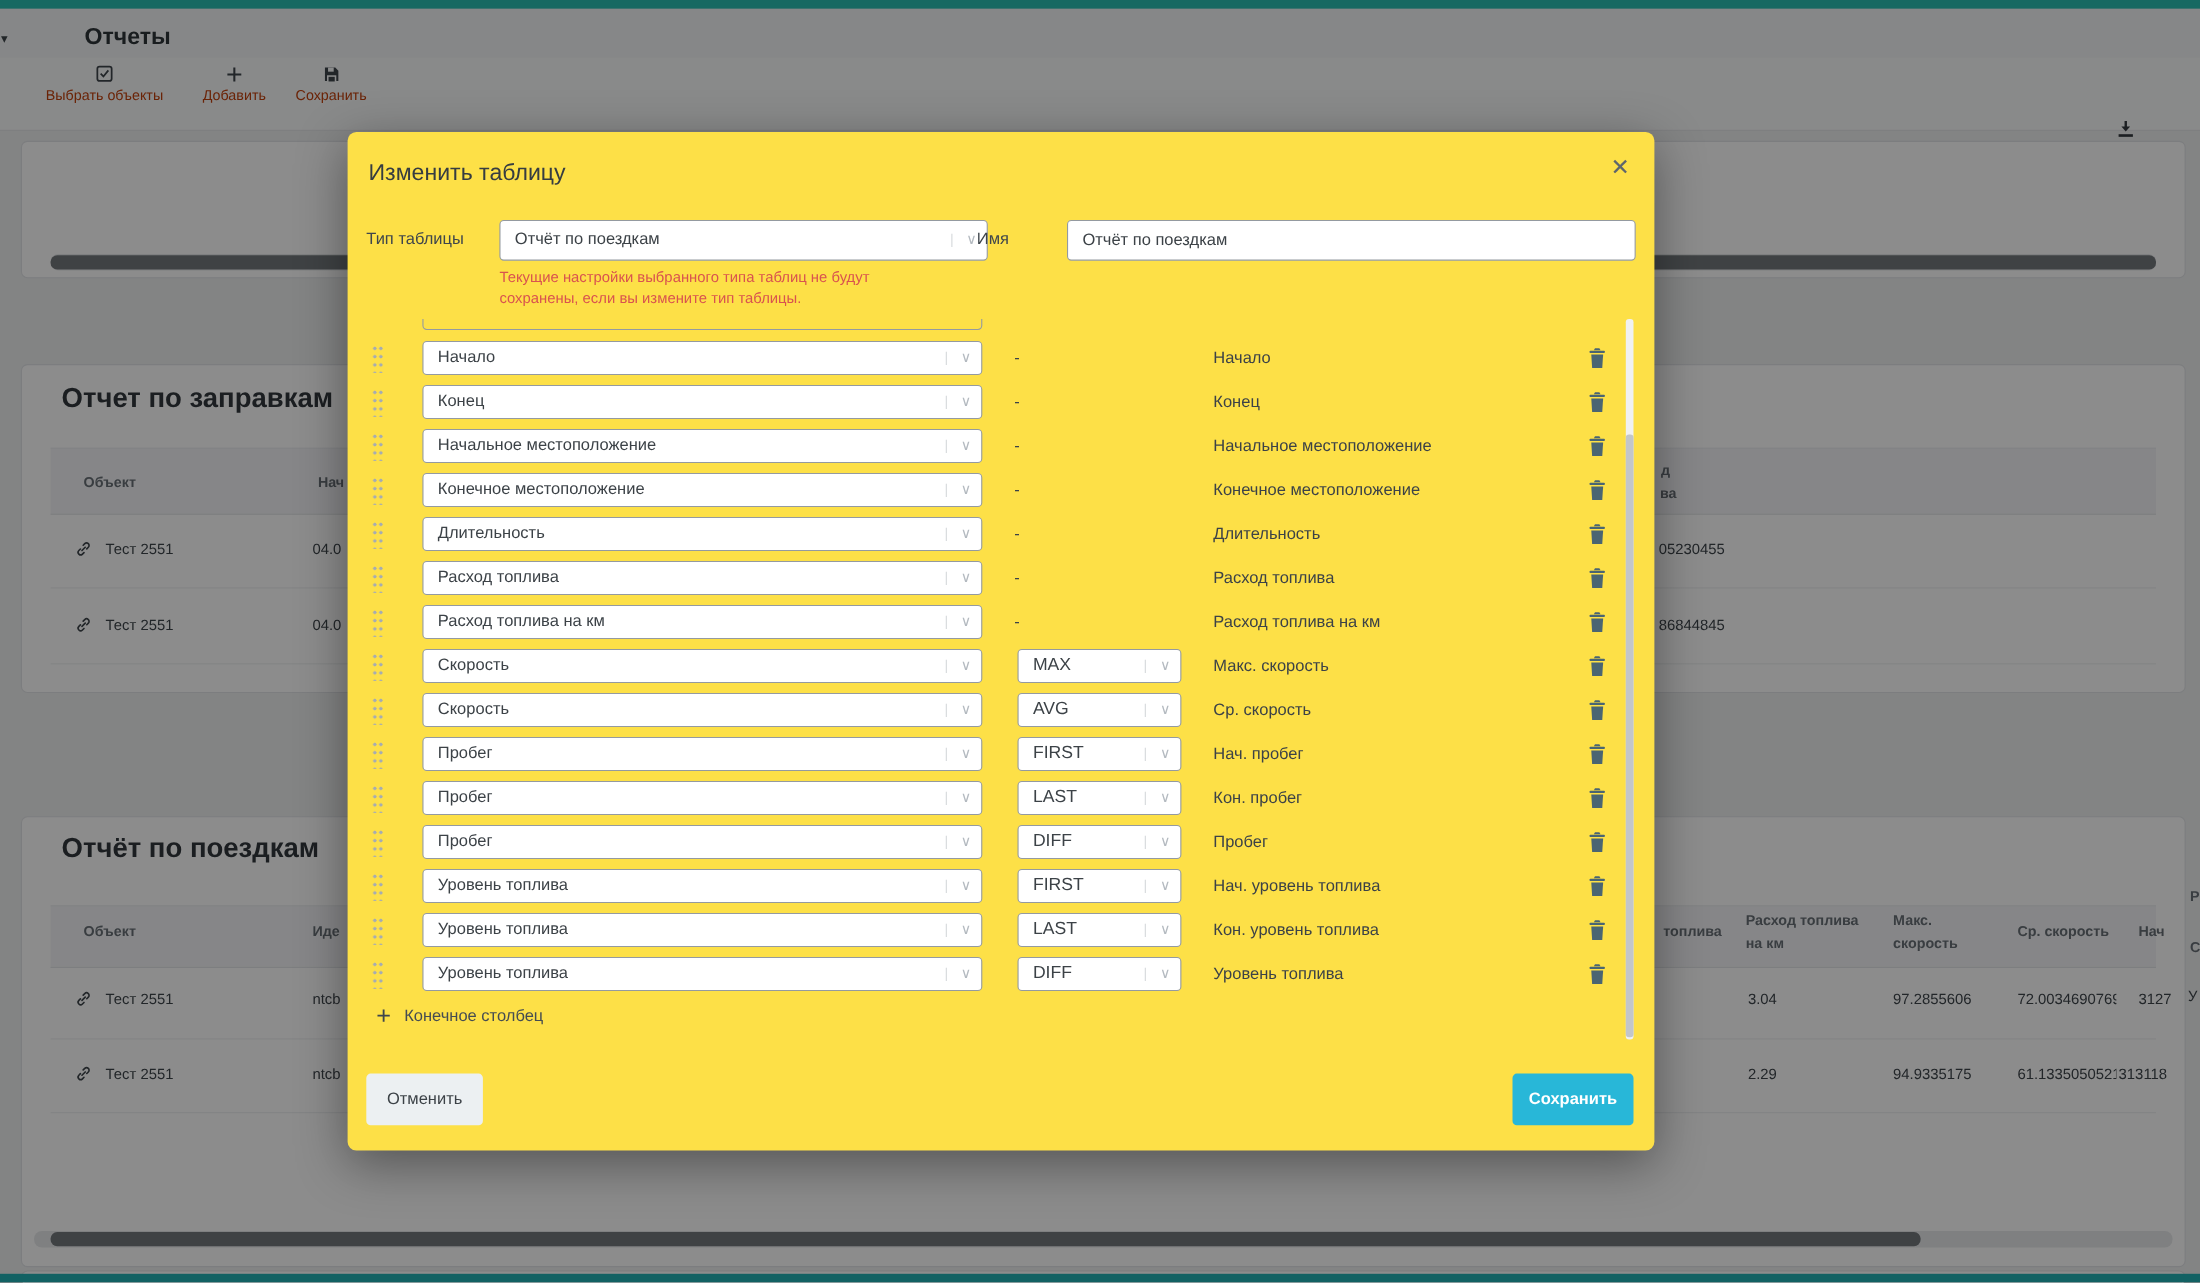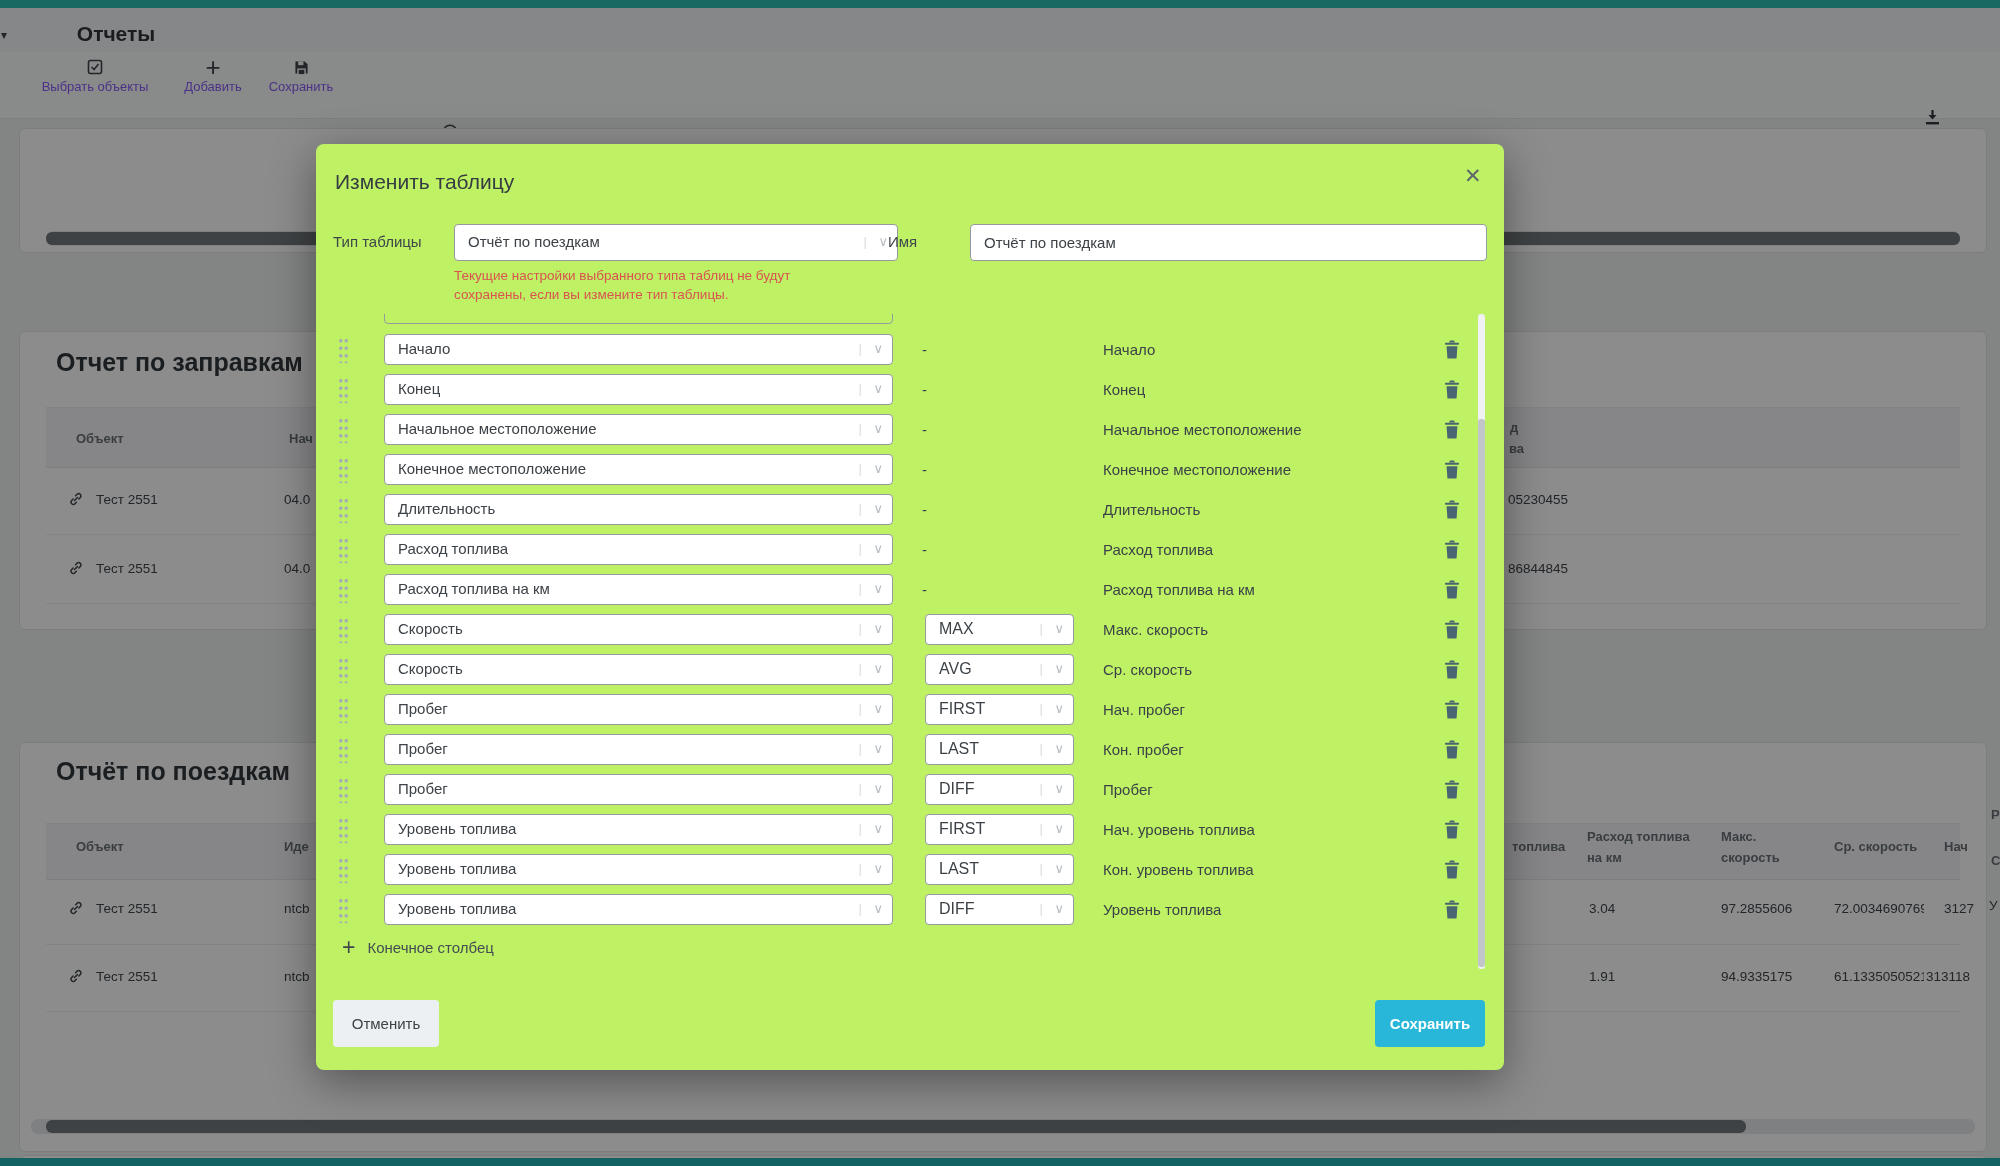--- a/index.html
+++ b/index.html
@@ -9,40 +9,40 @@
   .topbar{position:absolute;left:0;top:0;width:2000px;height:8px;background:var(--brand-teal-top);}
   .bottombar{position:absolute;left:0;top:1158px;width:2000px;height:8px;background:var(--brand-teal-bottom);z-index:2;}
   .crumbbar{position:absolute;left:0;top:8px;width:2000px;height:44px;background:#f5f6f7;border-bottom:1px solid #e3e5e8;}
   .edge-caret{position:absolute;left:1px;top:20px;font-size:12px;color:#3f464c;}
   .crumb{font-size:21px;font-weight:700;color:#2f353a;}
   .crumb-sep{font-size:20px;color:#5a6167;margin:0 10px;}
   .crumb-caret{font-size:13px;color:#3f464c;margin-left:8px;}
   .crumbwrap{position:absolute;left:28px;top:14px;display:flex;align-items:center;flex-direction:column;}
   .toolbar{position:absolute;left:0;top:52px;width:2000px;height:66px;background:#fafbfc;border-bottom:1px solid #e3e5e8;}
   .tbtn{position:absolute;top:6px;display:flex;flex-direction:column;align-items:center;gap:3px;cursor:pointer;}
-  .tlabel{font-size:13px;color:#8b5cf6;}
+  .tlabel{font-size:13px;color:#c2410c;}
   .ticon{height:18px;display:flex;align-items:center;justify-content:center;color:#3f464c;}
   .plus-glyph{font-size:26px;font-weight:300;line-height:16px;color:#3f464c;}
   .intervalwrap{position:absolute;left:360px;top:71px;display:flex;align-items:center;gap:9px;}
   .interval-label{font-size:15px;color:#30363b;}
   .interval-link{font-size:15px;color:var(--link-teal);}
   .downloadwrap{position:absolute;left:1872px;top:58px;width:120px;display:flex;flex-direction:column;align-items:center;gap:4px;}
   .card{position:absolute;left:19px;width:1966px;background:#fff;border:1px solid #e2e4e7;border-radius:6px;}
   .section-title{position:absolute;left:36px;font-size:25px;font-weight:700;color:#32383d;}
   .thead{position:absolute;left:26px;right:26px;background:#f4f5f7;border-top:1px solid #eceef0;border-bottom:1px solid #e4e6e9;}
   .th{position:absolute;font-size:13px;font-weight:700;color:#697077;}
   .td{position:absolute;font-size:13.5px;color:#3f464c;white-space:nowrap;}
   .row-sep{position:absolute;left:26px;right:26px;height:0;border-bottom:1px solid #edeff1;}
   .hthumb{position:absolute;height:13px;border-radius:6px;background:#74797d;}
   .htrack{position:absolute;height:15px;border-radius:7px;background:#e8eaec;}
   .linkicon{display:inline-block;vertical-align:-2px;}
   
   .overlay{position:absolute;left:0;top:0;width:2000px;height:1166px;background:rgba(0,0,0,0.45);z-index:50;}
-  .modal{position:absolute;left:316px;top:120px;width:1188px;height:926px;background:#bef264;border-radius:8px;
-         box-shadow:0 12px 45px rgba(0,0,0,.4);z-index:100;margin-top:24px;}
+  .modal{position:absolute;left:316px;top:120px;width:1188px;height:926px;background:#fde047;border-radius:8px;
+         box-shadow:0 12px 45px rgba(0,0,0,.4);z-index:100;}
   .m-title{position:absolute;left:19px;top:26px;font-size:21px;color:#363c41;}
   .m-close{position:absolute;left:1148px;top:20px;font-size:21px;color:#5f666c;cursor:pointer;}
   .m-label{position:absolute;font-size:15px;color:#3f464c;}
   .combo{position:absolute;height:31px;border:1.5px solid #949aa0;border-radius:4px;background:#fff;box-sizing:border-box;cursor:pointer;}
   .combo .cval{position:absolute;left:13px;top:0;line-height:28px;font-size:15px;color:#3c4247;white-space:nowrap;}
   .combo .csep{position:absolute;right:30px;top:0;line-height:28px;font-size:13px;color:#d8dbde;}
   .combo .cchev{position:absolute;right:9px;top:0;line-height:28px;font-size:13px;color:#b4bac0;}
   .bigbox{height:37px !important;}
   .bigbox .cval{line-height:34px;}
   .bigbox .csep,.bigbox .cchev{line-height:34px;}
@@ -220,21 +220,21 @@
       <svg width="14" height="14" viewBox="0 0 16 16">
               <g fill="none" stroke="#3f464c" stroke-width="1.7" stroke-linecap="round">
                 <path d="M6.3 9.7l3.4-3.4"></path>
                 <path d="M7.6 4.2l1.6-1.6a2.6 2.6 0 013.7 3.7L11.3 7.9"></path>
                 <path d="M8.4 11.8l-1.6 1.6a2.6 2.6 0 01-3.7-3.7l1.6-1.6"></path>
               </g>
             </svg>
     </span>
     <span class="td" style="left:76px;top:25px;">Тест 2551</span>
     <span class="td" style="left:264px;top:25px;">ntcb</span>
-    <span class="td" style="left:1569px;top:25px;">1.91</span>
+    <span class="td" style="left:1569px;top:25px;">2.29</span>
     <span class="td" style="left:1701px;top:25px;">94.9335175</span>
     <span class="td" style="left:1814px;top:25px;width:90px;overflow:hidden;">61.13350505219</span>
     <span class="td" style="left: 1906px; top: 25px;">313118</span>
     <span class="td" style="left:1969px;top:22px;"></span>
   </div>
       </div>
     <div class="row-sep" style="top:201px;"></div>
     <div class="row-sep" style="top:268px;"></div>
     <div class="htrack" style="left:11px;width:1944px;top:376px;"></div>
     <div class="hthumb" style="left:26px;width:1700px;top:377px;"></div>

